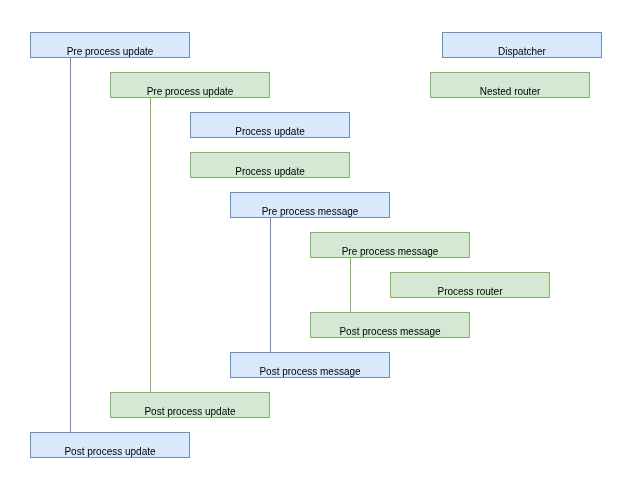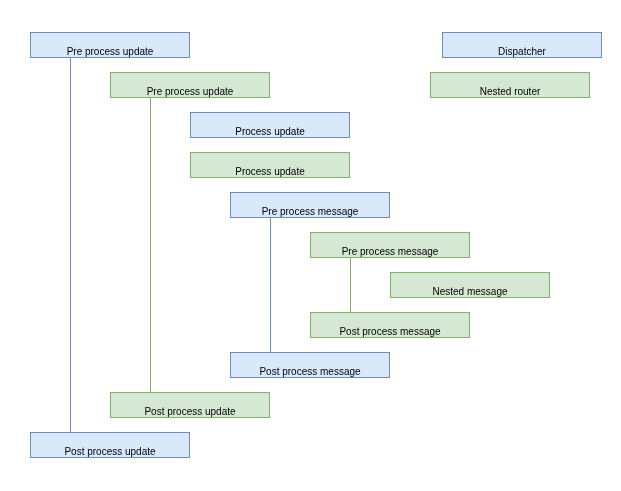--- a/index.html
+++ b/index.html
@@ -68,21 +68,21 @@
     <div class="node nested-router" style="left: 190px; top: 152px; width: 160px; height: 26px;">
       <span>Process update</span>
     </div>
     <div class="node dispatcher" style="left: 230px; top: 192px; width: 160px; height: 26px;">
       <span>Pre process message</span>
     </div>
     <div class="node nested-router" style="left: 310px; top: 232px; width: 160px; height: 26px;">
       <span>Pre process message</span>
     </div>
     <div class="node nested-router" style="left: 390px; top: 272px; width: 160px; height: 26px;">
-      <span>Nested message</span>
+      <span>Process router</span>
     </div>
     <div class="node nested-router" style="left: 310px; top: 312px; width: 160px; height: 26px;">
       <span>Post process message</span>
     </div>
     <div class="node dispatcher" style="left: 230px; top: 352px; width: 160px; height: 26px;">
       <span>Post process message</span>
     </div>
     <div class="node nested-router" style="left: 110px; top: 392px; width: 160px; height: 26px;">
       <span>Post process update</span>
     </div>

